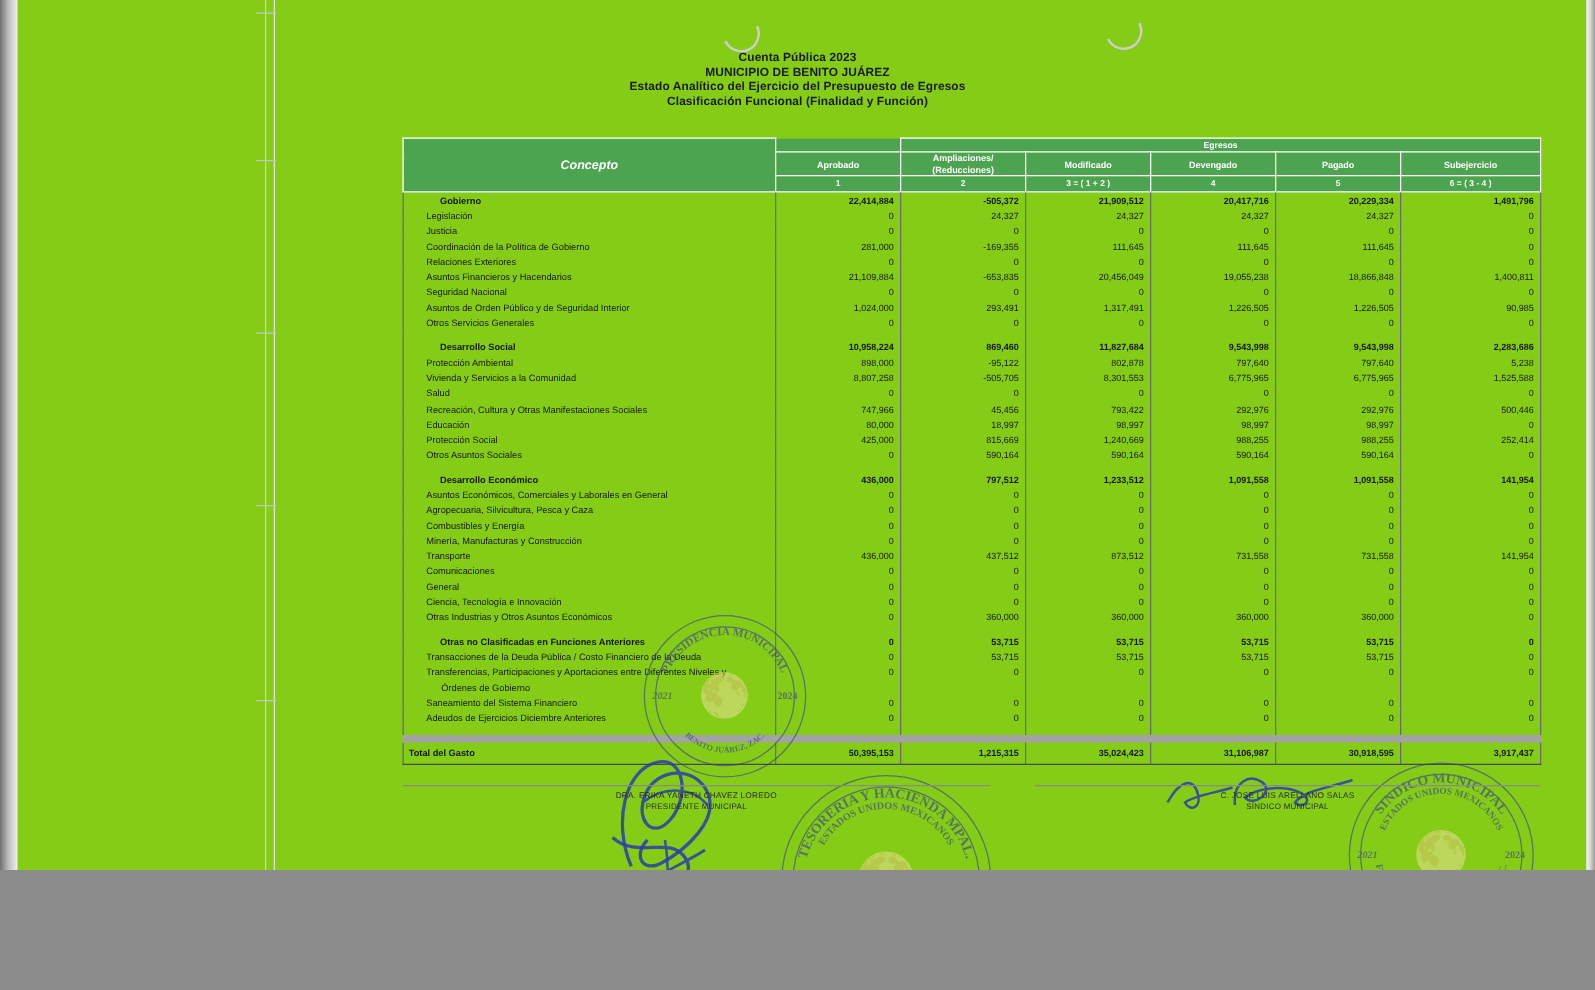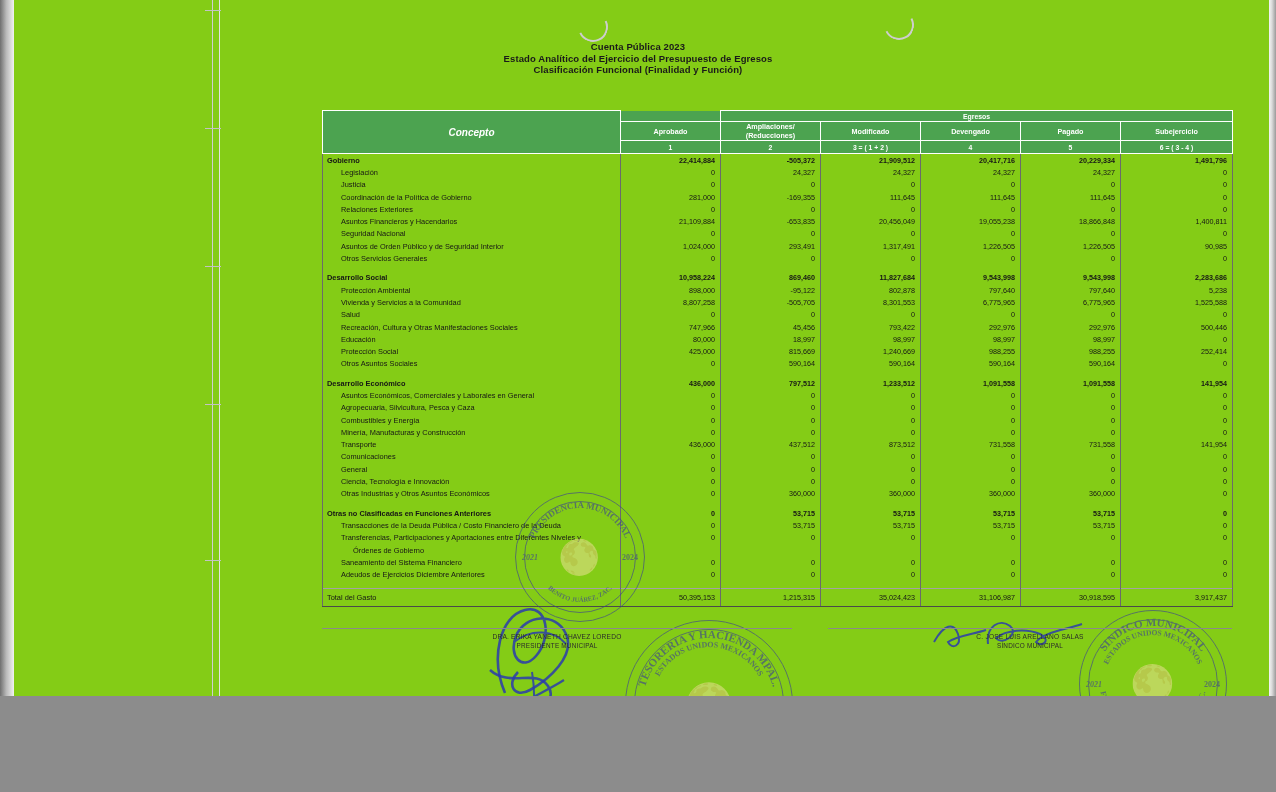--- a/index.html
+++ b/index.html
@@ -133,30 +133,31 @@
     border-left: 1px solid #6b6b6b;
     border-right: 1px solid #6b6b6b;
   }
   td.num {
     text-align: right;
     padding-right: 5px;
     font-size: 7.2px;
   }
   tr.group td {
     font-weight: bold;
+    padding-left: 25px;
   }
   tr.group td.concept span { padding-left: 4px; }
   tr.item td.concept span { padding-left: 18px; }
   tr.item2 td.concept span { padding-left: 30px; }
   tr.spacer td {
     height: 7px;
   }
   tr.total td {
-    font-weight: normal;
-    border-top: 1px solid #a3a3a3;
+    font-weight: bold;
+    border-top: 6px solid #a3a3a3;
     border-bottom: 1px solid #4a4a4a;
     height: 17px;
   }
   tr.total td.concept span { padding-left: 4px; }
   tbody tr:first-child td { border-top: 1px solid #6b6b6b; }
 
   
   .sig {
     position: absolute;
     text-align: center;
@@ -252,20 +253,21 @@
   <div class="gutter-tick" style="top:266px"></div>
   <div class="gutter-tick" style="top:404px"></div>
   <div class="gutter-tick" style="top:560px"></div>
   <div class="gutter-tick" style="top:700px"></div>
 
   <div class="punch" style="left:578px; top:12px; transform:rotate(20deg)"></div>
   <div class="punch" style="left:884px; top:10px; transform:rotate(18deg)"></div>
 
   <div class="doc-head">
     <div>Cuenta Pública 2023</div>
+    <div>MUNICIPIO DE BENITO JUÁREZ</div>
     <div>Estado Analítico del Ejercicio del Presupuesto de Egresos</div>
     <div>Clasificación Funcional (Finalidad y Función)</div>
   </div>
 
   <div id="table">
     <table>
       <colgroup>
         <col style="width:298px">
         <col style="width:100px">
         <col style="width:100px">

